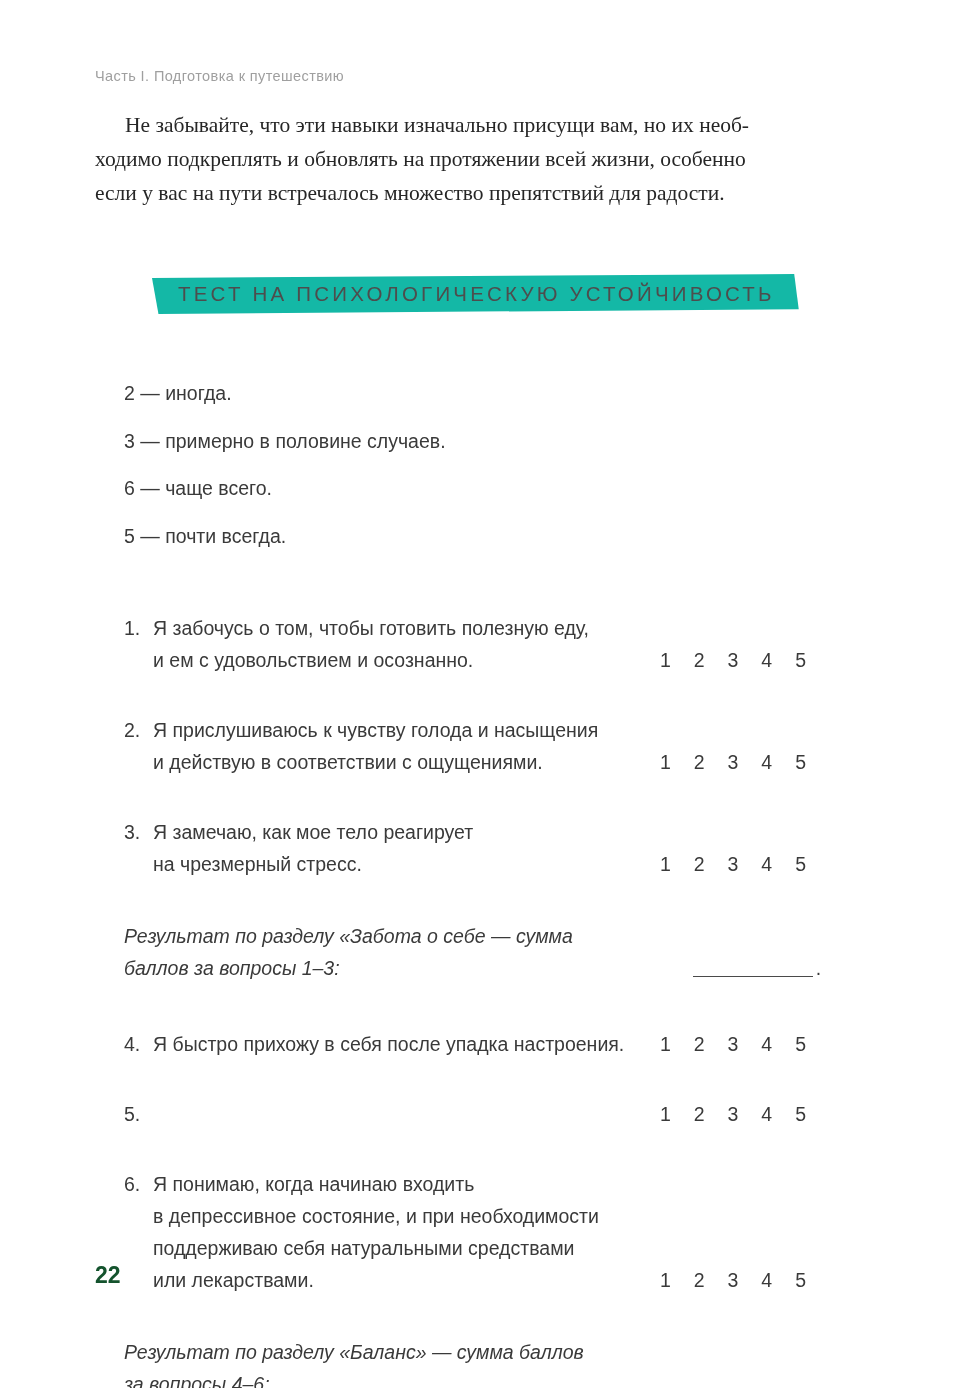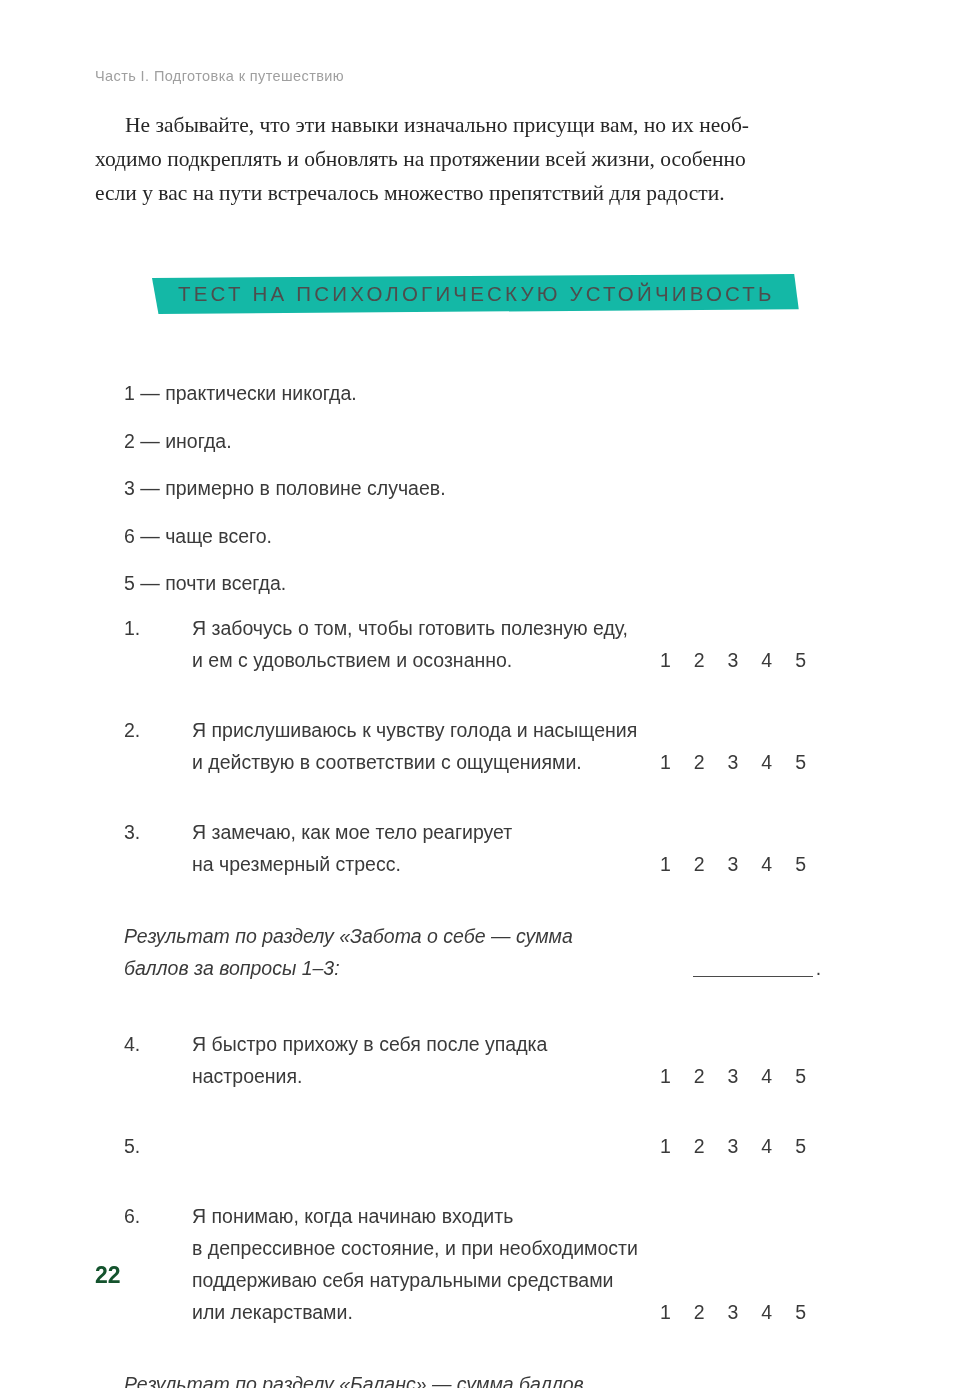--- a/index.html
+++ b/index.html
@@ -84,21 +84,21 @@
     display: flex;
     flex: 1;
     font-size: 19.5px;
     line-height: 32px;
   }
   .q-num {
     width: 29px;
     flex: 0 0 29px;
     align-self: flex-start;
   }
-  .q-text { white-space: pre-line; margin-left: 39px; }
+  .q-text { white-space: pre-line; }
   .scale {
     display: flex;
     width: 146px;
     flex: 0 0 146px;
     justify-content: space-between;
     font-size: 19.5px;
     line-height: 32px;
   }
   .result-row {
     display: flex;
@@ -140,21 +140,20 @@
   <p class="intro">Не забывайте, что эти навыки изначально присущи вам, но их необ-
 ходимо подкреплять и обновлять на протяжении всей жизни, особенно
 если у вас на пути встречалось множество препятствий для радости.</p>
 
   <div class="section-title-wrap">
     <h2 class="section-title">ТЕСТ НА ПСИХОЛОГИЧЕСКУЮ УСТОЙЧИВОСТЬ</h2>
   </div>
 
 
   <ul class="options">
-    <li>1 — практически никогда.</li>
     <li>2 — иногда.</li>
     <li>3 — примерно в половине случаев.</li>
     <li>6 — чаще всего.</li>
     <li>5 — почти всегда.</li>
   </ul>
 
   <div class="quiz">
 
     <div class="q-row">
       <div class="q-body">

